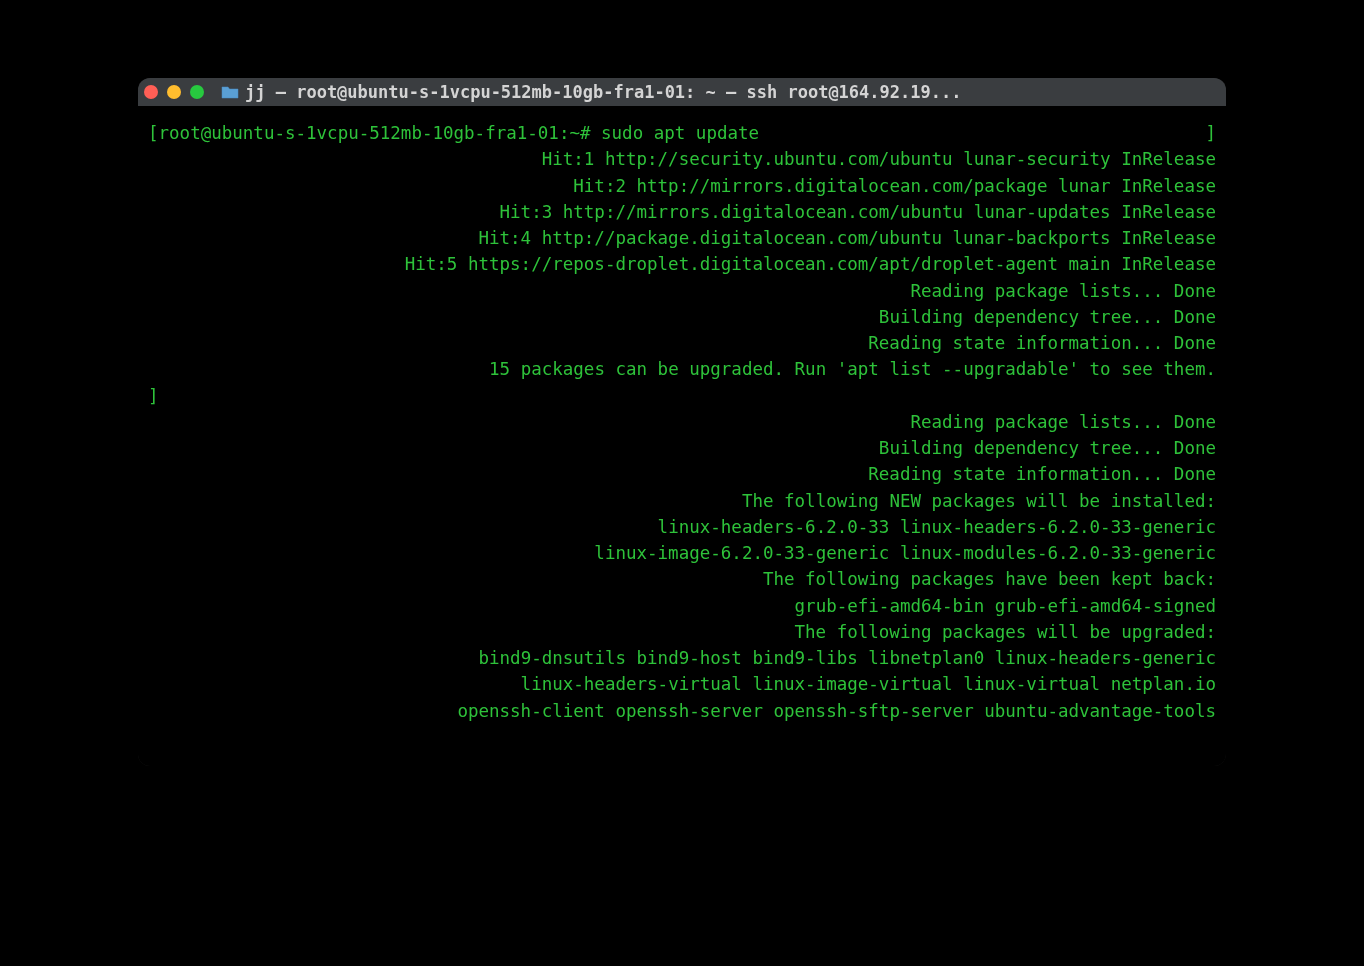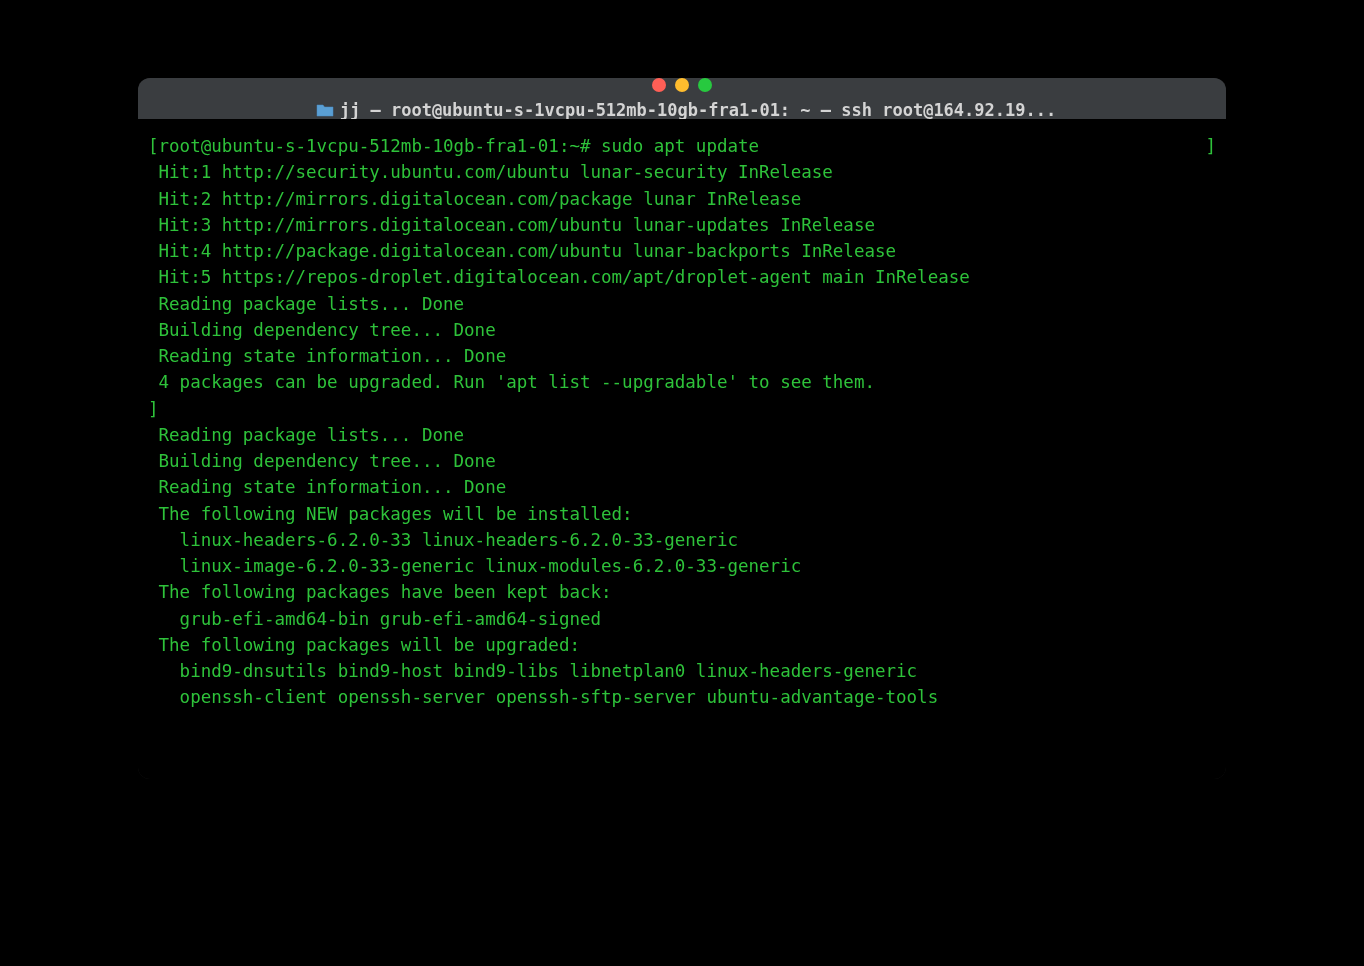--- a/index.html
+++ b/index.html
@@ -19,26 +19,25 @@
     }
     .terminal-window {
       width: 1088px;
       background: #1a1a1a;
       border-radius: 12px;
       overflow: hidden;
       box-shadow: 0 20px 60px rgba(0,0,0,0.5);
     }
     .titlebar {
       background: #3a3d40;
-      height: 41px;
+      height: 28px;
       display: flex;
       align-items: center;
       padding: 0 6px;
       gap: 9px;
-      flex-direction: column;
     }
     .traffic-lights {
       display: flex;
       gap: 9px;
       align-items: center;
     }
     .traffic-light {
       width: 14px;
       height: 14px;
       border-radius: 50%;
@@ -62,20 +61,21 @@
       align-items: center;
     }
     .terminal-body {
       background: #000;
       padding: 14px 10px 18px 10px;
       font-size: 17.5px;
       line-height: 1.5;
       color: #2ec23a;
       font-weight: 500;
       min-height: 660px;
+      text-align: right;
     }
     .line {
       white-space: pre;
       font-family: 'Menlo', 'Monaco', 'Consolas', monospace;
     }
     .prompt-line {
       display: flex;
       justify-content: space-between;
     }
     .bracket-end {
@@ -104,27 +104,28 @@
   <div class="terminal-body" id="terminal-body">
   <div class="line prompt-line"><span>[root@ubuntu-s-1vcpu-512mb-10gb-fra1-01:~# sudo apt update</span><span class="bracket-end">]</span></div>
       <div class="line"> Hit:1 http://security.ubuntu.com/ubuntu lunar-security InRelease</div>
       <div class="line"> Hit:2 http://mirrors.digitalocean.com/package lunar InRelease</div>
       <div class="line"> Hit:3 http://mirrors.digitalocean.com/ubuntu lunar-updates InRelease</div>
       <div class="line"> Hit:4 http://package.digitalocean.com/ubuntu lunar-backports InRelease</div>
       <div class="line"> Hit:5 https://repos-droplet.digitalocean.com/apt/droplet-agent main InRelease</div>
       <div class="line"> Reading package lists... Done</div>
       <div class="line"> Building dependency tree... Done</div>
       <div class="line"> Reading state information... Done</div>
-      <div class="line"> 4 packages can be upgraded. Run 'apt list --upgradable' to see them.</div>
+      <div class="line"> 15 packages can be upgraded. Run 'apt list --upgradable' to see them.</div>
       <div class="line prompt-line"><span class="bracket-end">]</span></div>
       <div class="line"> Reading package lists... Done</div>
       <div class="line"> Building dependency tree... Done</div>
       <div class="line"> Reading state information... Done</div>
       <div class="line"> The following NEW packages will be installed:</div>
       <div class="line">   linux-headers-6.2.0-33 linux-headers-6.2.0-33-generic</div>
       <div class="line">   linux-image-6.2.0-33-generic linux-modules-6.2.0-33-generic</div>
       <div class="line"> The following packages have been kept back:</div>
       <div class="line">   grub-efi-amd64-bin grub-efi-amd64-signed</div>
       <div class="line"> The following packages will be upgraded:</div>
       <div class="line">   bind9-dnsutils bind9-host bind9-libs libnetplan0 linux-headers-generic</div>
+      <div class="line">   linux-headers-virtual linux-image-virtual linux-virtual netplan.io</div>
       <div class="line">   openssh-client openssh-server openssh-sftp-server ubuntu-advantage-tools</div>
     </div>
 </div>
 
 </body></html>

